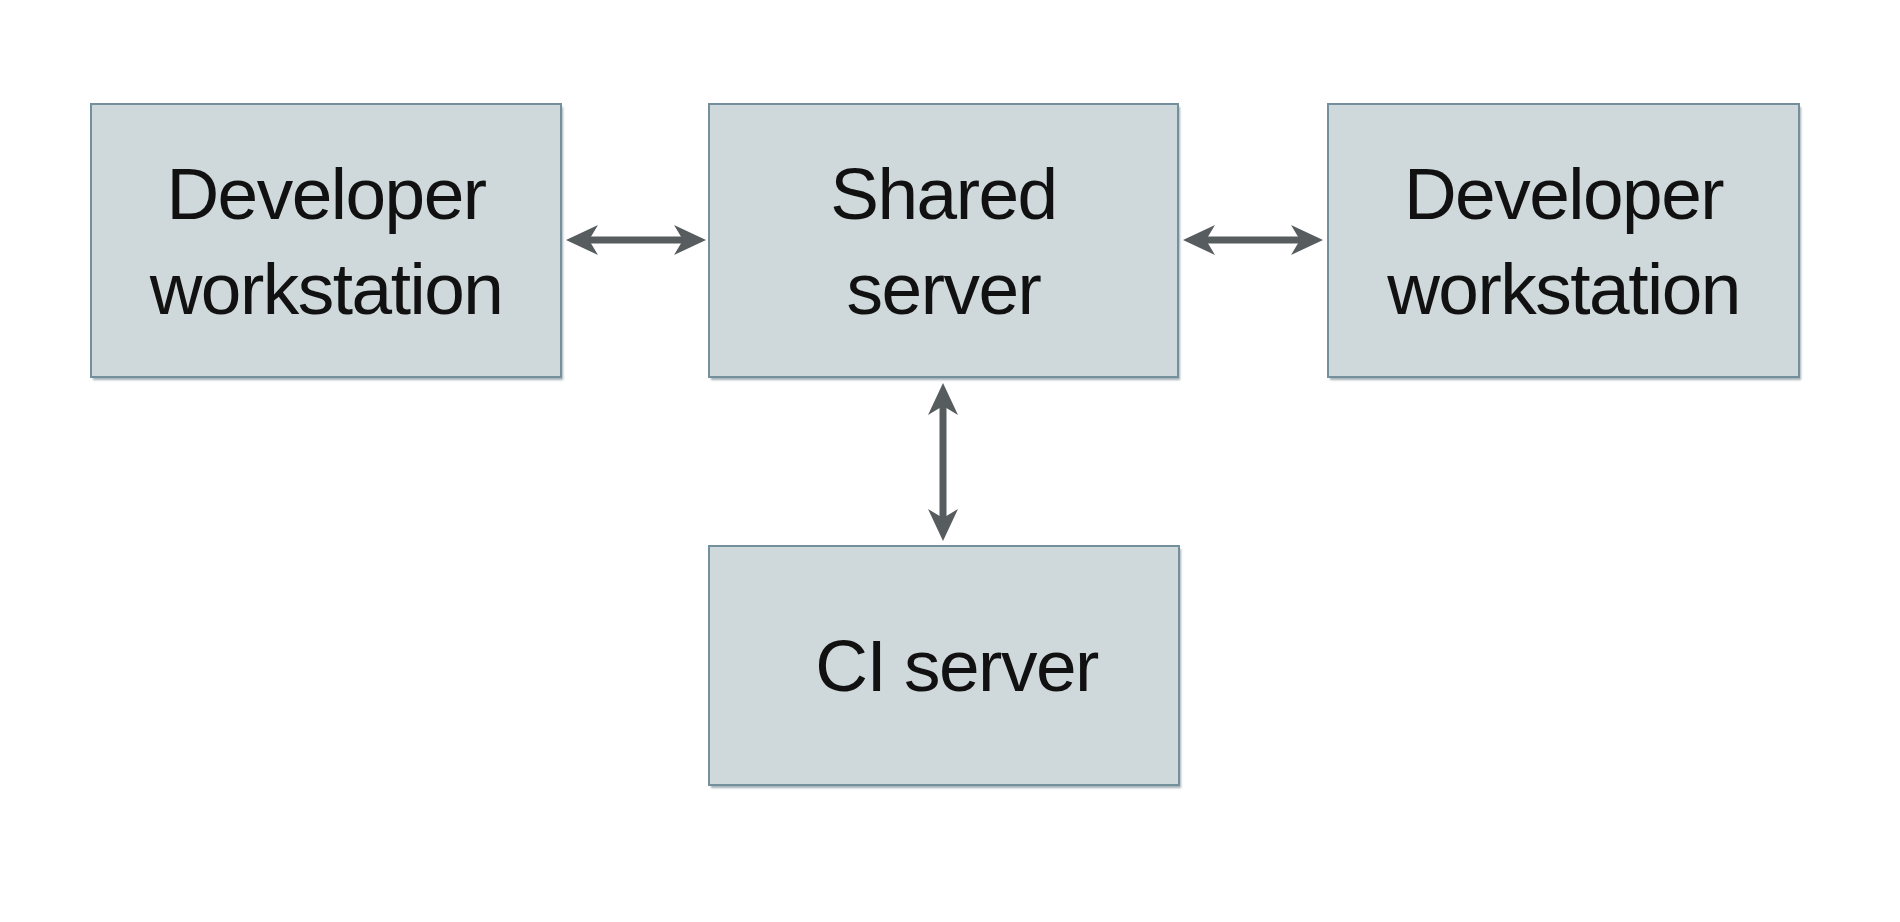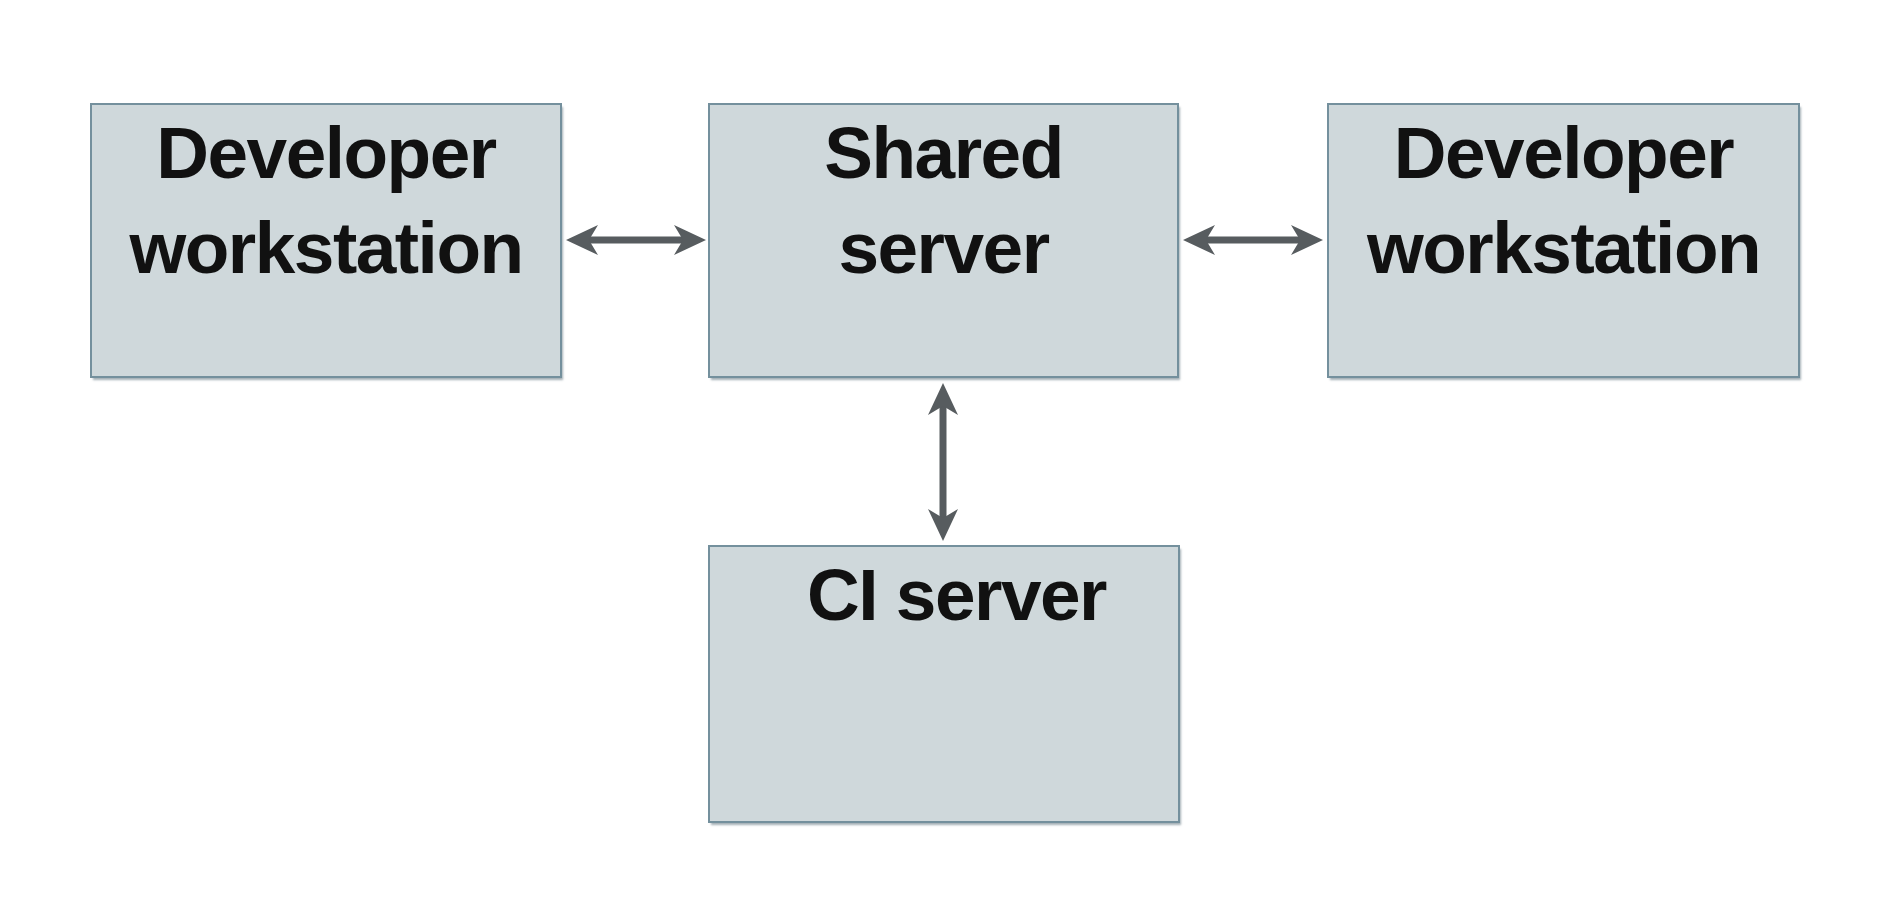--- a/index.html
+++ b/index.html
@@ -16,35 +16,35 @@
     width:1900px;height:922px;
     background:var(--background);
     font-family:"Liberation Sans","DejaVu Sans",sans-serif;
   }
   .node{
     position:absolute;
     background:var(--node-fill);
     border:2px solid var(--node-border);
     box-shadow:2px 3px 2px -1px rgba(73,98,110,0.5);
     display:flex;
+    align-items:center;
     justify-content:center;
     text-align:center;
-    font-weight:bold;
   }
   .node-label{
     color:var(--text);
     font-size:73px;
     line-height:95px;
     letter-spacing:-1.5px;
     white-space:pre-line;
   }
   .node-dev-left  {left:90px;  top:103px; width:472px; height:275px;}
   .node-shared    {left:708px; top:103px; width:471px; height:275px;}
   .node-dev-right {left:1327px;top:103px; width:473px; height:275px;}
-  .node-ci        {left:708px; top:545px; width:472px; height:278px;padding-left:25px;}
+  .node-ci        {left:708px; top:545px; width:472px; height:241px;padding-left:25px;}
   .arrows{
     position:absolute;left:0;top:0;width:1900px;height:922px;
     pointer-events:none;
   }
   .arrow-shaft{stroke:var(--arrow);stroke-width:7;}
   .arrow-head{fill:var(--arrow);stroke:none;}
 </style>
 </head>
 <body>
 

